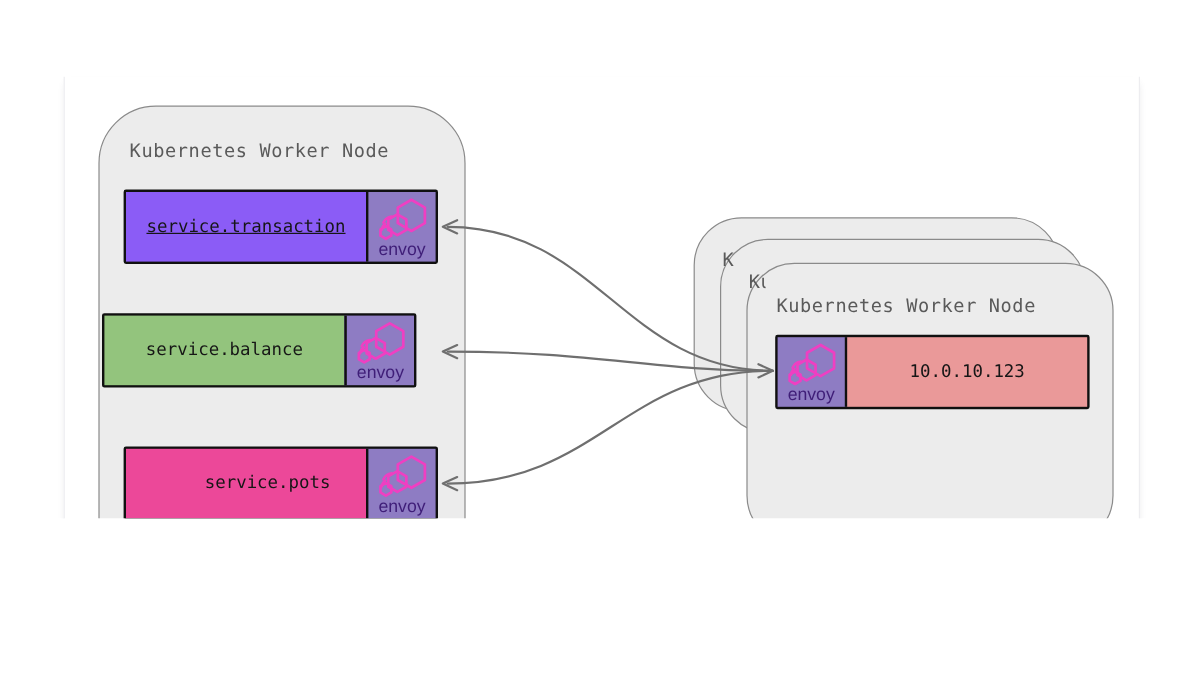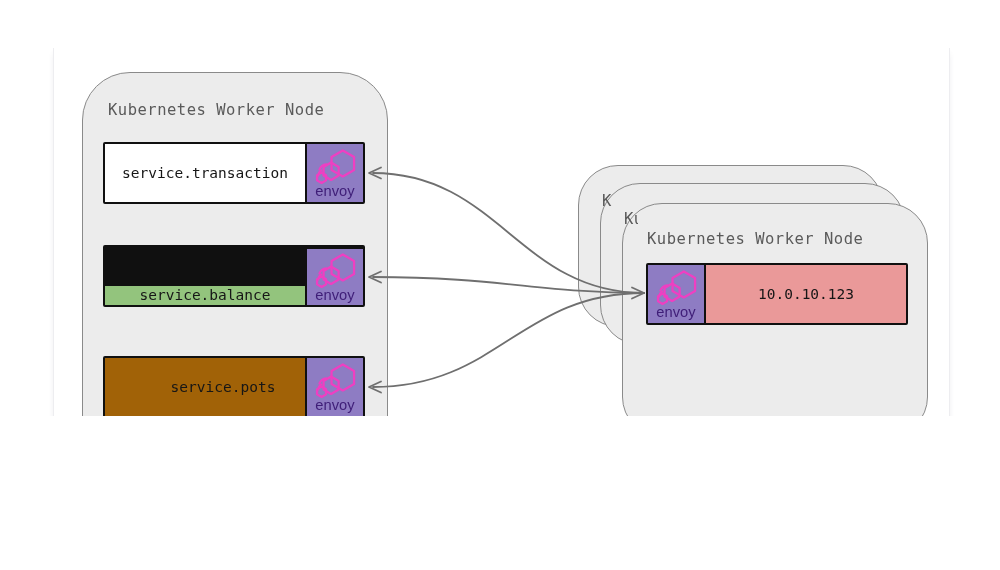--- a/index.html
+++ b/index.html
@@ -1,17 +1,17 @@
 <!DOCTYPE html>
 <html style="--arrow: #6f6f6f; --envoy-logo: #ef3fc2; --envoy-text: #3f1e78;"><head>
 <meta charset="utf-8">
 <style>
   html,body{margin:0;padding:0;background:#ffffff;}
   #stage{position:relative;width:1000px;height:416px;background:#ffffff;overflow:hidden;
-         font-family:"DejaVu Sans Mono",monospace;}
+         font-family:"DejaVu Sans Mono",monospace;margin-top:16px;}
   
   .slide{position:absolute;left:53px;top:48px;width:895px;height:474px;background:#ffffff;
          border-left:1px solid #ededf0;border-right:1px solid #ededf0;border-bottom:1px solid #e3e3e8;
          box-shadow:0 4px 6px -2px rgba(70,70,90,.18);}
   
   .node{position:absolute;background:#ececec;border:1.6px solid #8a8a8a;box-sizing:border-box;}
   .node.left{left:82px;top:72px;width:306px;height:430px;border-radius:48px;}
   .node.back{left:578px;top:165px;width:305px;height:162px;border-radius:40px;}
   .node.middle{left:600px;top:183px;width:305px;height:162px;border-radius:40px;}
   .node.front{left:622px;top:203px;width:306px;height:234px;border-radius:40px;}
@@ -19,21 +19,21 @@
   .title-left{left:108px;top:101px;}
   .title-front{left:647px;top:230px;}
   .frag{position:absolute;font-size:15.5px;letter-spacing:.5px;color:#5a5a5a;white-space:nowrap;
         overflow:hidden;width:14px;height:19px;z-index:4;}
   .frag.back{left:602px;top:192px;}
   .frag.middle{left:624px;top:210px;}
   
   .svc-row{position:absolute;display:flex;box-sizing:border-box;width:262px;height:62px;
            border:2.6px solid #101010;border-radius:2px;background:#101010;z-index:6;}
   .row-1{left:103px;top:142px;}
-  .row-2{left:103px;top:245px;align-items:flex-end;}
+  .row-2{left:85px;top:245px;}
   .row-3{left:103px;top:356px;}
   .row-account{left:646px;top:263px;}
   .svc-label{flex:1;display:flex;flex-direction:column;align-items:center;justify-content:center;
              font-size:14.5px;color:#161616;line-height:19px;white-space:nowrap;}
   .envoy-seg{width:58px;flex:0 0 58px;display:flex;align-items:center;justify-content:center;box-sizing:border-box;}
   .svc-row .envoy-seg{border-left:2.6px solid #101010;}
   .svc-row.envoy-first .envoy-seg{border-left:none;border-right:2.6px solid #101010;}
   .envoy-logo{display:block;}
   .envoy-logo .hex{fill:none;stroke:var(--envoy-logo);stroke-width:2.6;stroke-linejoin:round;}
   .envoy-logo .arc{fill:none;stroke:var(--envoy-logo);stroke-width:2.4;stroke-linecap:round;}
@@ -53,21 +53,21 @@
   <div class="node-title title-left">Kubernetes Worker Node</div>
 
   <div class="node back"></div>
   <div class="node middle"></div>
   <div class="node front"></div>
   <div class="frag back">K</div>
   <div class="frag middle">Ku</div>
   <div class="node-title title-front">Kubernetes Worker Node</div>
 
   <div class="svc-row row-1">
-    <div class="svc-label" style="background: #ffffff;">service.transaction</div>
+    <div class="svc-label" style="background: #8b5cf6; text-decoration: underline;">service.transaction</div>
     <div class="envoy-seg" style="background: rgb(142, 124, 195);">
       <svg class="envoy-logo" width="52" height="56" viewBox="0 0 60 64">
         <polygon class="hex" points="39,6 52,13.5 52,28.5 39,36 26,28.5 26,13.5"></polygon>
         <polygon class="hex" points="25.5,20 34.2,25 34.2,35 25.5,40 16.8,35 16.8,25"></polygon>
         <polygon class="hex" points="14.5,31.5 19.7,34.5 19.7,40.5 14.5,43.5 9.3,40.5 9.3,34.5"></polygon>
         <path class="arc" d="M20 22 a10 10 0 0 0 -8 6"></path>
         <path class="arc" d="M14 29 a8 8 0 0 0 -3.5 6"></path>
         <text x="30" y="59" text-anchor="middle">envoy</text>
       </svg>
     </div>
@@ -81,21 +81,21 @@
         <polygon class="hex" points="25.5,20 34.2,25 34.2,35 25.5,40 16.8,35 16.8,25"></polygon>
         <polygon class="hex" points="14.5,31.5 19.7,34.5 19.7,40.5 14.5,43.5 9.3,40.5 9.3,34.5"></polygon>
         <path class="arc" d="M20 22 a10 10 0 0 0 -8 6"></path>
         <path class="arc" d="M14 29 a8 8 0 0 0 -3.5 6"></path>
         <text x="30" y="59" text-anchor="middle">envoy</text>
       </svg>
     </div>
   </div>
 
   <div class="svc-row row-3">
-    <div class="svc-label" style="background: #a16207; padding-left: 36px;">service.pots</div>
+    <div class="svc-label" style="background: #ec4899; padding-left: 36px;">service.pots</div>
     <div class="envoy-seg" style="background: rgb(142, 124, 195);">
       <svg class="envoy-logo" width="52" height="56" viewBox="0 0 60 64">
         <polygon class="hex" points="39,6 52,13.5 52,28.5 39,36 26,28.5 26,13.5"></polygon>
         <polygon class="hex" points="25.5,20 34.2,25 34.2,35 25.5,40 16.8,35 16.8,25"></polygon>
         <polygon class="hex" points="14.5,31.5 19.7,34.5 19.7,40.5 14.5,43.5 9.3,40.5 9.3,34.5"></polygon>
         <path class="arc" d="M20 22 a10 10 0 0 0 -8 6"></path>
         <path class="arc" d="M14 29 a8 8 0 0 0 -3.5 6"></path>
         <text x="30" y="59" text-anchor="middle">envoy</text>
       </svg>
     </div>

